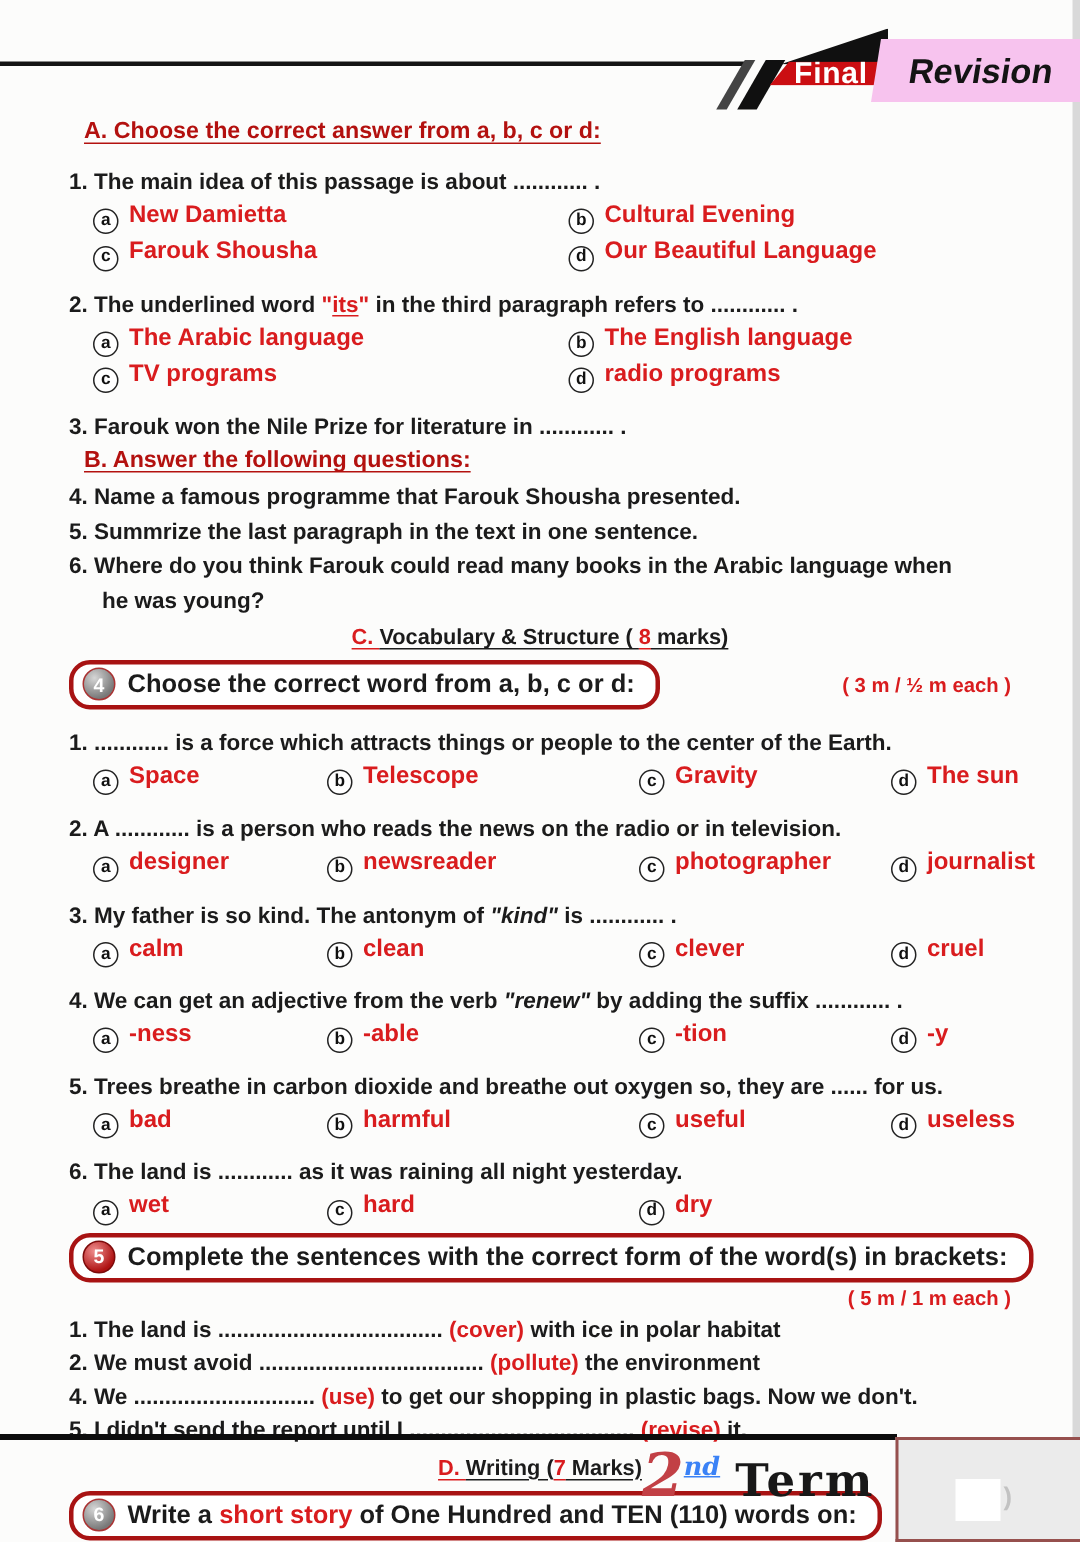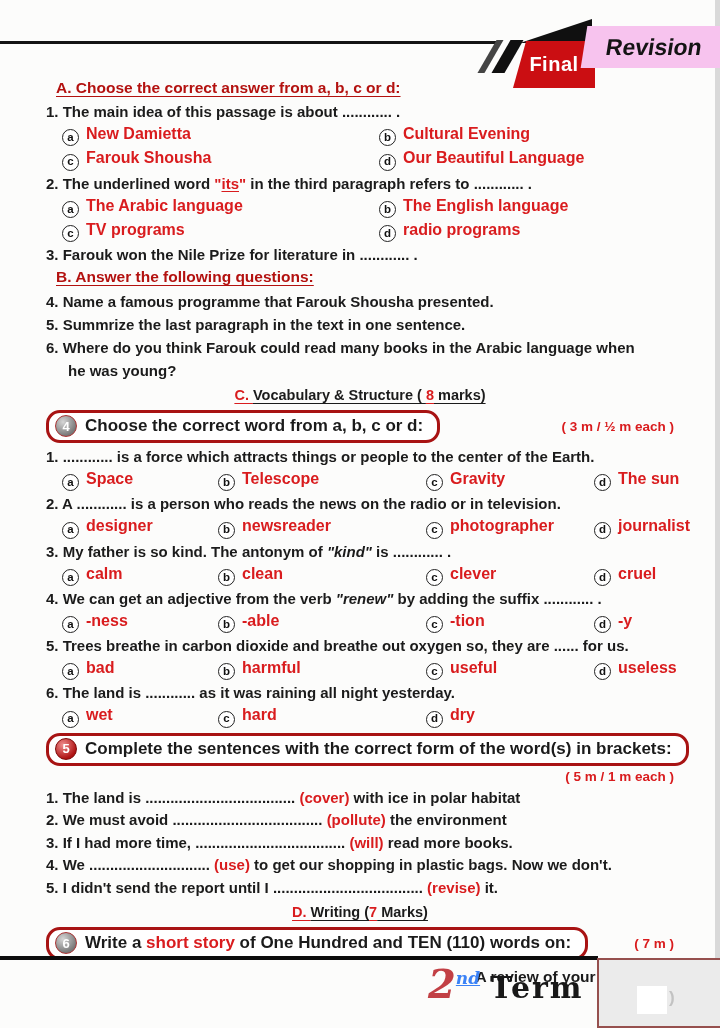--- a/index.html
+++ b/index.html
@@ -16,32 +16,32 @@
         font-family:"Liberation Sans",sans-serif;font-weight:bold;color:var(--ink);overflow:hidden}
   .edge-strip{position:absolute;right:0;top:0;width:5px;height:100%;background:#d9d9d9}
 
   
   .topline{position:absolute;left:0;top:41px;width:498px;height:3px;background:#141414}
   .slash{position:absolute;top:40px;height:33px;transform:skewX(-30deg)}
   .slash1{left:487px;width:7px;background:#444}
   .slash2{left:501px;width:13px;background:#101010}
   .tri{position:absolute;left:520px;top:19px;width:72px;height:24px;background:#101010;
        clip-path:polygon(0 100%,100% 0,100% 100%)}
-  .final-tag{position:absolute;left:513px;top:41px;width:82px;height:47px;background:var(--banner-red);
+  .final-tag{position:absolute;left:513px;top:41px;width:82px;height:16px;background:var(--banner-red);
        clip-path:polygon(16% 0,100% 0,100% 100%,0 100%);
        display:flex;align-items:center;justify-content:center;color:#fff;font-size:20px;letter-spacing:.5px}
   .rev-tag{position:absolute;left:584px;top:26px;width:140px;height:42px;background:var(--banner-pink);
        transform:skewX(-9deg);display:flex;align-items:center;justify-content:center;
        color:#141414;font-size:23px;letter-spacing:0}
 
   
   .content{position:absolute;left:46px;top:76px;width:628px}
   .sec-h{color:var(--red-h);font-size:15.5px;line-height:22px;margin:1px 0 2px 10px;
          text-decoration:underline;text-underline-offset:3px}
-  .qline{font-size:15px;line-height:21px;margin-top:2px}
+  .qline{font-size:15px;line-height:21px;margin-top:12px}
   .opts{display:grid;margin-left:16px;line-height:23px;align-items:center}
   .cols-2{grid-template-columns:317px 1fr}
   .cols-4{grid-template-columns:156px 208px 168px 1fr}
   .opt{white-space:nowrap}
   .circ{display:inline-flex;width:17px;height:17px;border:1.7px solid #232323;border-radius:50%;
         align-items:center;justify-content:center;font-size:11.5px;line-height:1;margin-right:7px;
         color:#111;background:#fff;vertical-align:-2px}
   .olabel{color:var(--red-o)}
   .run-k{color:var(--ink)}
   .run-r{color:var(--red-o)}
@@ -180,21 +180,20 @@
     <div class="boxrow">
       <div class="hdrbox">
         <span class="ball ball-red">5</span>
         <span class="boxtitle">Complete the sentences with the correct form of the word(s) in brackets:</span>
       </div>
     </div>
     <div class="marks-line">( 5 m / 1 m each )</div>
     <div id="five-items">
         <div class="fline"><span class="run-k">1. The land is .................................... </span><span class="run-r">(cover)</span><span class="run-k"> with ice in polar habitat</span></div>
         <div class="fline"><span class="run-k">2. We must avoid .................................... </span><span class="run-r">(pollute)</span><span class="run-k"> the environment</span></div>
-        <div class="fline"><span class="run-k">3. If I had more time, .................................... </span><span class="run-r">(will)</span><span class="run-k"> read more books.</span></div>
         <div class="fline"><span class="run-k">4. We ............................. </span><span class="run-r">(use)</span><span class="run-k"> to get our shopping in plastic bags. Now we don't.</span></div>
         <div class="fline"><span class="run-k">5. I didn't send the report until I .................................... </span><span class="run-r">(revise)</span><span class="run-k"> it.</span></div>
       </div>
 
     <div class="center-h" id="d-header-runs"><span class="run-r">D. </span><span class="run-k">Writing (</span><span class="run-r">7</span><span class="run-k"> Marks)</span></div>
 
     <div class="boxrow">
       <div class="hdrbox">
         <span class="ball ball-gray">6</span>
         <span class="boxtitle" id="box6-title-runs"><span class="run-k">Write a </span><span class="run-r">short story</span><span class="run-k"> of One Hundred and TEN (110) words on:</span></span>

